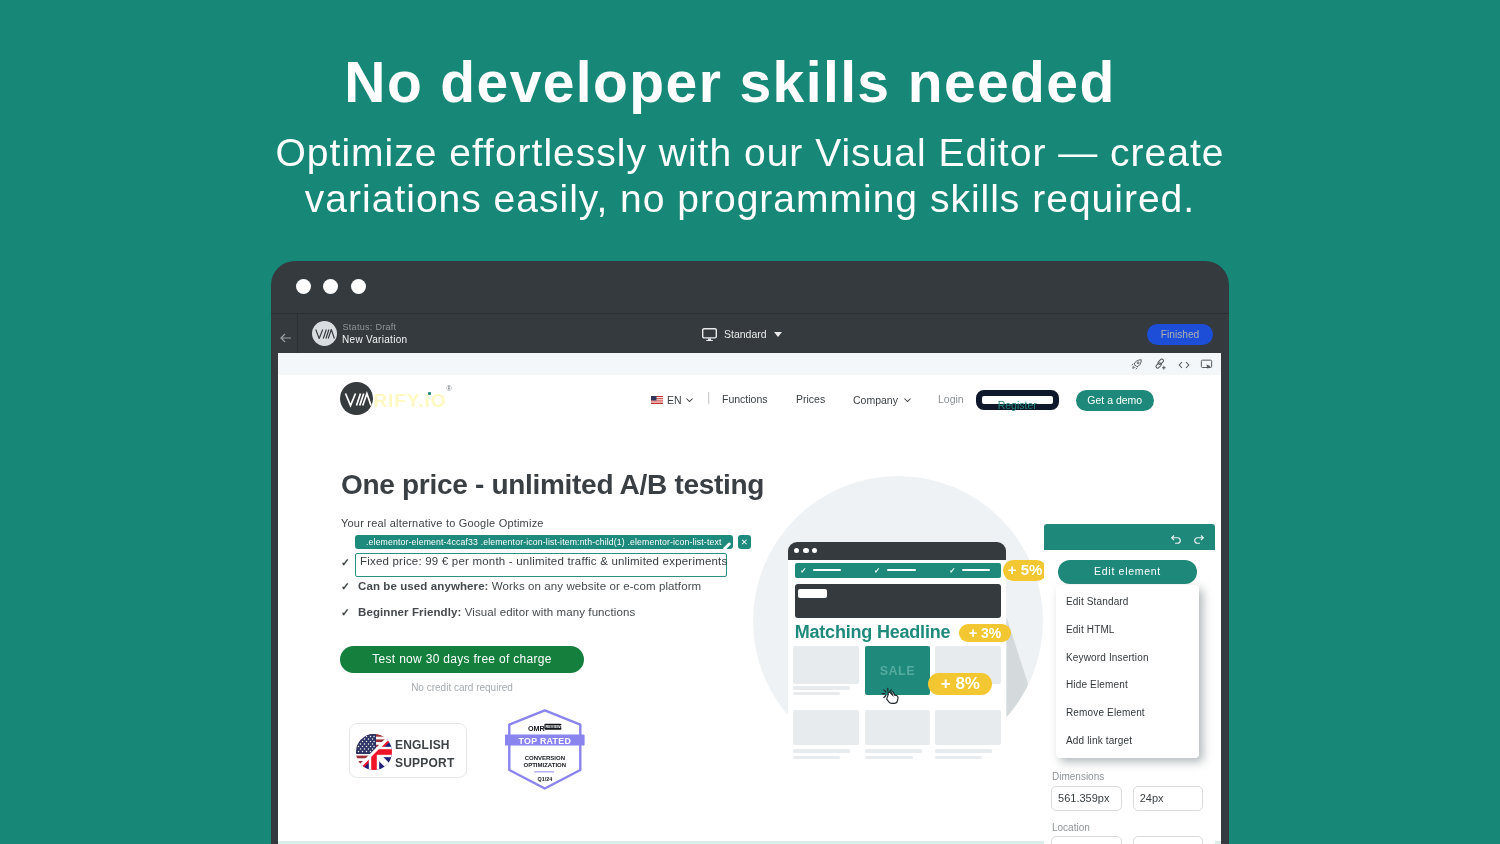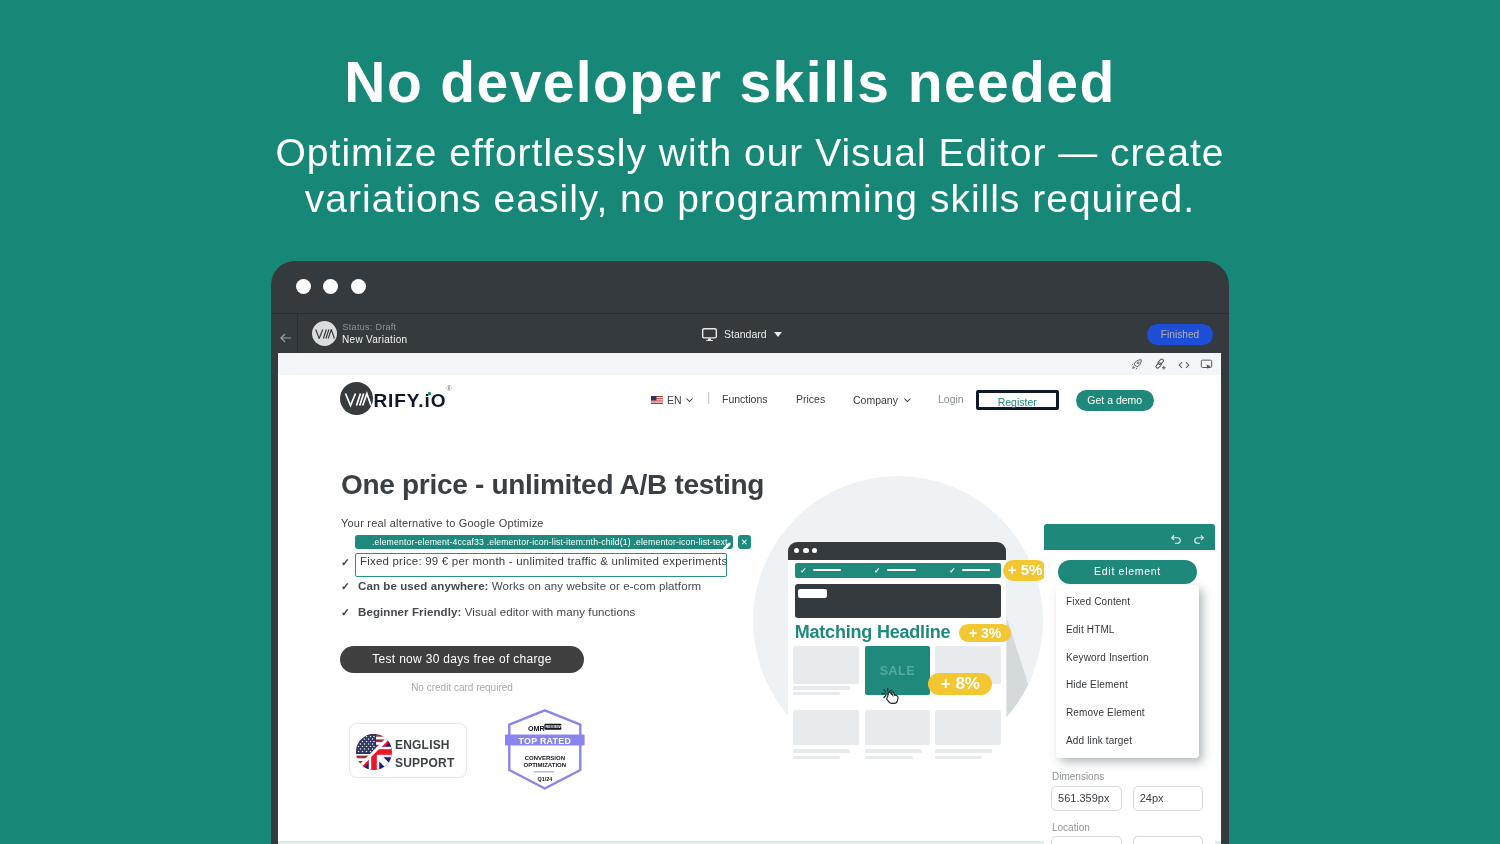--- a/index.html
+++ b/index.html
@@ -23,42 +23,42 @@
   #standard { position:absolute; left:702px; top:326px; height:16px; display:flex; align-items:center; gap:7px; color:#e8eaeb; font-size:10.5px; }
   #finished { position:absolute; left:1147px; top:323.5px; width:66px; height:21px; border-radius:10.5px;
               background:#1d4ed8; color:#acb0b3; font-size:10.2px; text-align:center; line-height:21px; }
   #iconstrip { position:absolute; left:278px; top:352.5px; width:943px; height:22.5px; background:#f4f7f9; }
   .sicon { position:absolute; top:357px; }
   #page { position:absolute; left:278px; top:375px; width:943px; height:469px; background:#ffffff; }
   #botstrip { position:absolute; left:278px; top:841px; width:943px; height:3px; background:#dbeeea; }
 
   
   #logo-circle { position:absolute; left:339.7px; top:381.7px; width:33.6px; height:33.6px; border-radius:50%; background:#363b3e; }
-  #logo-text { position:absolute; left:373.5px; top:391px; font-size:19px; font-weight:bold; letter-spacing:0.9px; color:#0f172a; line-height:19px; }
+  #logo-text { position:absolute; left:373.5px; top:391px; font-size:19px; font-weight:bold; letter-spacing:0.9px; color:#fef9c3; line-height:19px; }
   #idot { position:absolute; left:428.2px; top:392.3px; width:2.6px; height:2.6px; background:#1e897b; border-radius:1px; }
   #logo-r { position:absolute; left:446.5px; top:385px; font-size:7px; color:#6a6f72; }
   .navitem { position:absolute; top:394px; font-size:10.5px; color:#3a3f43; line-height:10.5px; }
-  #reg { position:absolute; left:976px; top:390px; width:82.5px; height:19.5px; border:3px solid #0f172a; border-radius:2px;
+  #reg { position:absolute; left:976px; top:390px; width:82.5px; height:19.5px; border:6px solid #0f172a; border-radius:8px;
          color:#22897c; font-size:10.5px; text-align:center; line-height:18px; }
   #demo { position:absolute; left:1075.5px; top:389.5px; width:78.5px; height:21px; background:#1e897b; border-radius:10.5px;
           color:#fff; font-size:10.5px; text-align:center; line-height:21px; }
 
   
   #bigh { position:absolute; left:341px; top:472px; font-size:28px; font-weight:bold; color:#3a3f44; letter-spacing:-0.3px; line-height:26px; }
   #alt { position:absolute; left:341px; top:516.5px; font-size:11px; color:#3f4448; letter-spacing:0.2px; }
   #chip { position:absolute; left:355px; top:535px; width:378.4px; height:14px; background:#1d8a7d; border-radius:3px;
-          color:#fff; font-size:8.7px; line-height:14px; padding-left:17px; letter-spacing:0.15px; white-space:nowrap; }
+          color:#fff; font-size:8.7px; line-height:14px; padding-left:11px; letter-spacing:0.15px; white-space:nowrap; }
   #chippen { position:absolute; left:721.5px; top:536.8px; }
   #chipx { position:absolute; left:737.6px; top:535px; width:13.5px; height:14px; background:#1d8a7d; border-radius:3px;
            color:#fff; font-size:8.5px; text-align:center; line-height:14px; }
   #fixedbox { position:absolute; left:355px; top:553px; width:372px; height:24px; border:1.4px solid #2a9084; border-radius:2px;
               font-size:11.5px; color:#383d40; line-height:14.8px; padding-left:4px; letter-spacing:0.2px; white-space:nowrap; }
   .check { position:absolute; font-size:10.5px; color:#3d4245; font-weight:bold; }
   .li { position:absolute; left:358px; font-size:11.5px; color:#45494d; letter-spacing:0.1px; white-space:nowrap; }
-  #cta { position:absolute; left:340px; top:645.5px; width:244px; height:27.7px; background:#404040; border-radius:14px;
+  #cta { position:absolute; left:340px; top:645.5px; width:244px; height:27.7px; background:#15803d; border-radius:14px;
          color:#fff; font-size:12px; text-align:center; line-height:27.7px; letter-spacing:0.3px; }
   #nocc { position:absolute; left:340px; top:682px; width:244px; text-align:center; font-size:10px; color:#a6abae; }
   #encard { position:absolute; left:349.3px; top:723px; width:117.5px; height:55.3px; background:#fff;
             border:1px solid #e4e7e9; border-radius:8px; }
   #enflag { position:absolute; left:355.5px; top:733.5px; }
   #entext { position:absolute; left:395px; top:737px; font-size:12px; font-weight:bold; color:#3e4346; line-height:17.5px; letter-spacing:0.2px; }
 
   
   #bigcircle { position:absolute; left:752.5px; top:475.5px; }
   #mock { position:absolute; left:788px; top:542px; width:218px; height:228px; background:#fff; border-radius:9px 9px 6px 6px; }
@@ -338,21 +338,21 @@
       <path d="M8 5 L3.5 9.5 L8 14"></path>
       <path d="M3.5 9.5 H15 a5.5 5.5 0 0 1 0 11 H10"></path>
     </svg></div>
   <div id="redo"><svg width="12" height="12" viewBox="0 0 24 24" fill="none" stroke="#e9f2f0" stroke-width="2.4">
       <path d="M16 5 L20.5 9.5 L16 14"></path>
       <path d="M20.5 9.5 H9 a5.5 5.5 0 0 0 0 11 H14"></path>
     </svg></div>
   <div id="pbody"></div>
   <div id="editel">Edit element</div>
   <div id="menu"></div>
-  <div class="mi" style="top:597.4px;">Fixed Content</div>
+  <div class="mi" style="top:597.4px;">Edit Standard</div>
   <div class="mi" style="top:625.1px;">Edit HTML</div>
   <div class="mi" style="top:653px;">Keyword Insertion</div>
   <div class="mi" style="top:680.4px;">Hide Element</div>
   <div class="mi" style="top:708.1px;">Remove Element</div>
   <div class="mi" style="top:736.3px;">Add link target</div>
   <div class="plabel" style="top:772.3px;">Dimensions</div>
   <div class="pinput" style="left:1051.1px; top:785.9px;">561.359px</div>
   <div class="pinput" style="left:1132.7px; top:785.9px;">24px</div>
   <div class="plabel" style="top:823.2px;">Location</div>
   <div class="pinput" style="left:1051.1px; top:836.4px;"></div>

